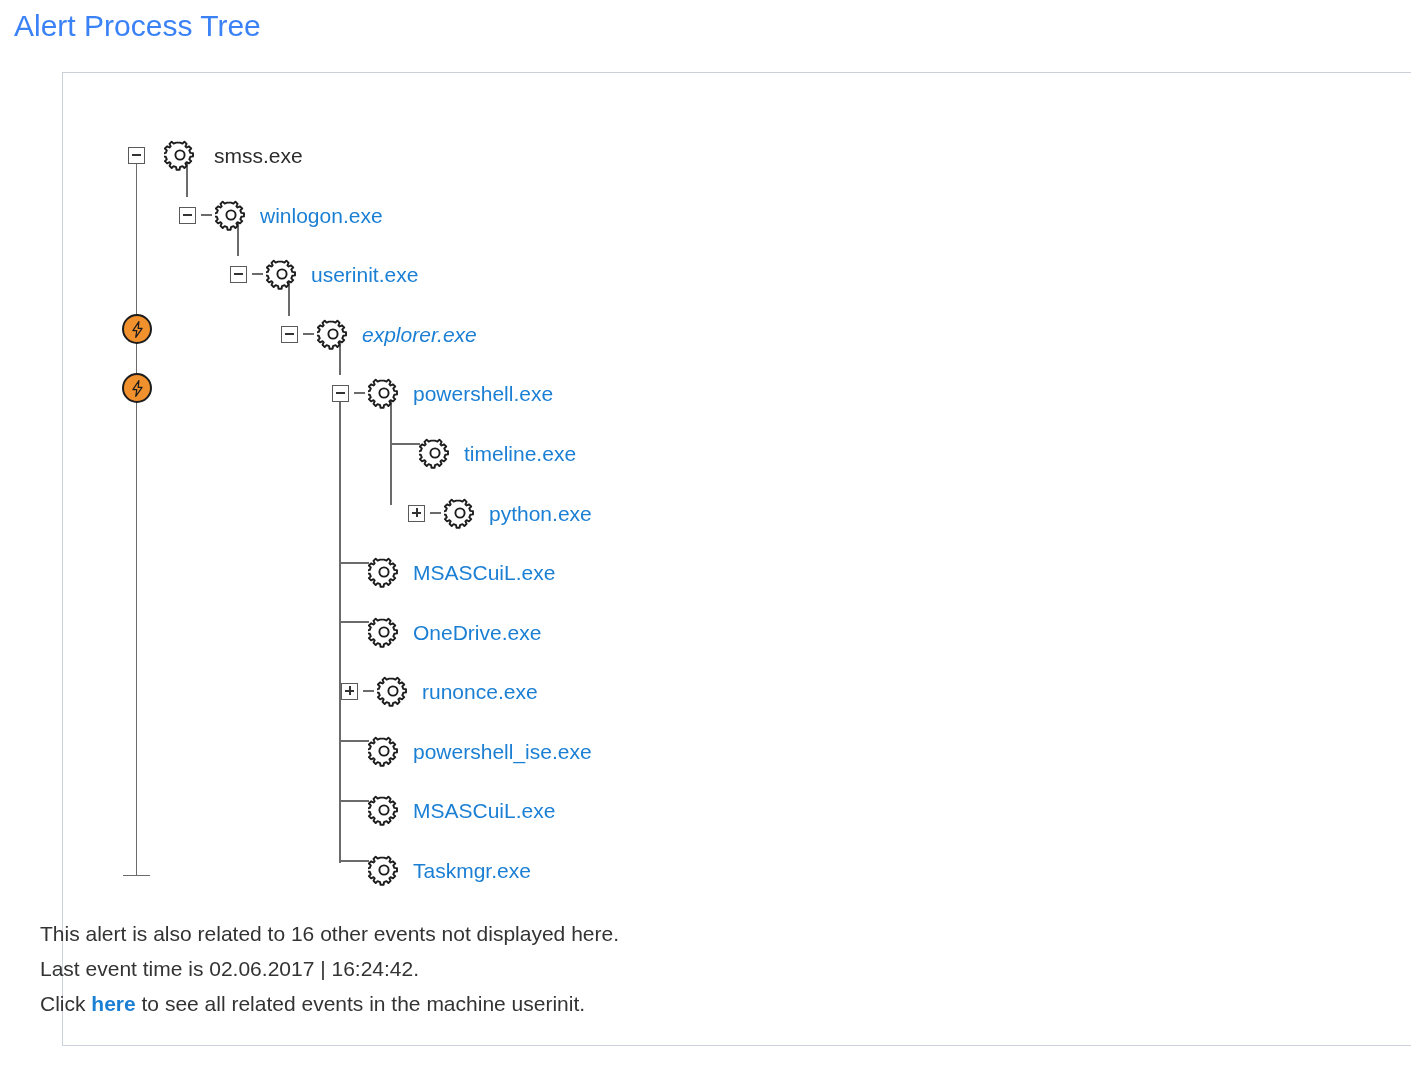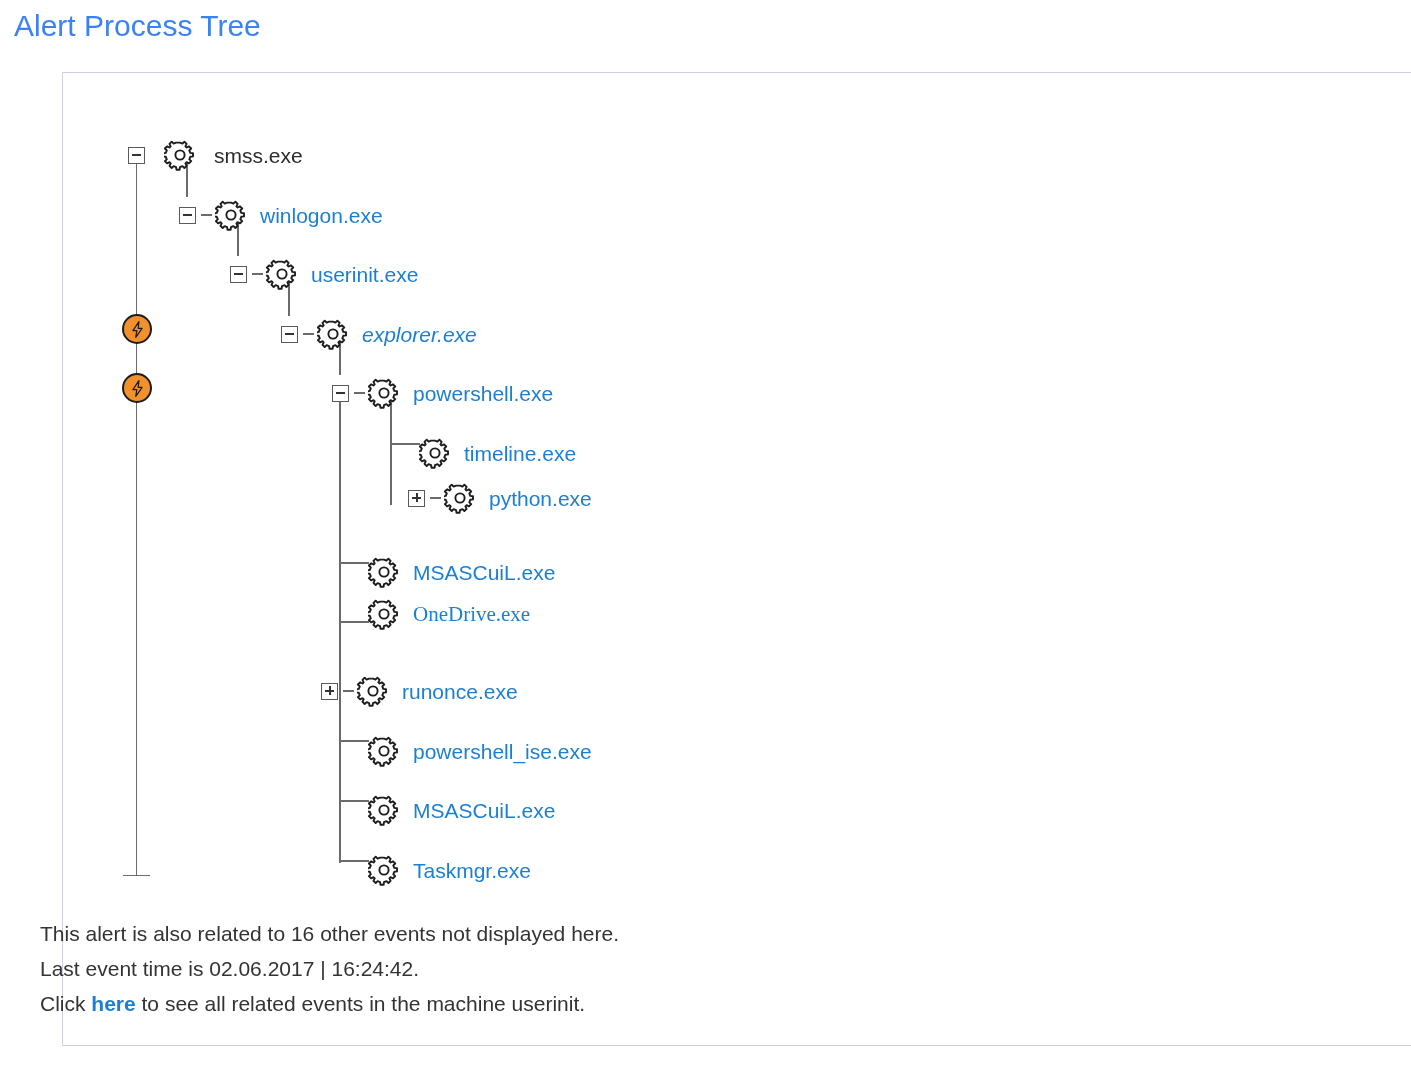--- a/index.html
+++ b/index.html
@@ -235,21 +235,21 @@
         <span style="width:17px;flex:0 0 auto;"></span>
         <span class="dash hidden"></span>
         <svg class="gear" viewBox="0 0 32 32">
           <g fill="none" stroke="#1c1c1c" stroke-width="1.9" stroke-linejoin="round">
             <path d="M16 3.6 l2.5 1.0 1.9-1.9 2.2 2.2 -1.2 2.4 1.2 1.2 2.4-1.2 2.2 2.2 -1.9 1.9 1.0 2.5 2.7 0.4v3.1l-2.7 0.4 -1.0 2.5 1.9 1.9 -2.2 2.2 -2.4-1.2 -1.2 1.2 1.2 2.4 -2.2 2.2 -1.9-1.9 -2.5 1.0 -0.4 2.7h-3.1l-0.4-2.7 -2.5-1.0 -1.9 1.9 -2.2-2.2 1.2-2.4 -1.2-1.2 -2.4 1.2 -2.2-2.2 1.9-1.9 -1.0-2.5 -2.7-0.4v-3.1l2.7-0.4 1.0-2.5 -1.9-1.9 2.2-2.2 2.4 1.2 1.2-1.2 -1.2-2.4 2.2-2.2 1.9 1.9 2.5-1.0z"></path>
             <circle cx="16" cy="16" r="4.6"></circle>
           </g>
         </svg>
         <span class="proc-label">timeline.exe</span>
       </div>
-      <div class="node-row" style="left: 320px; top: 407px; padding-left: 25px;">
+      <div class="node-row" style="left: 320px; top: 422px; padding-left: 25px;">
         <span class="toggle-box plus"></span>
         <span class="dash"></span>
         <svg class="gear" viewBox="0 0 32 32">
           <g fill="none" stroke="#1c1c1c" stroke-width="1.9" stroke-linejoin="round">
             <path d="M16 3.6 l2.5 1.0 1.9-1.9 2.2 2.2 -1.2 2.4 1.2 1.2 2.4-1.2 2.2 2.2 -1.9 1.9 1.0 2.5 2.7 0.4v3.1l-2.7 0.4 -1.0 2.5 1.9 1.9 -2.2 2.2 -2.4-1.2 -1.2 1.2 1.2 2.4 -2.2 2.2 -1.9-1.9 -2.5 1.0 -0.4 2.7h-3.1l-0.4-2.7 -2.5-1.0 -1.9 1.9 -2.2-2.2 1.2-2.4 -1.2-1.2 -2.4 1.2 -2.2-2.2 1.9-1.9 -1.0-2.5 -2.7-0.4v-3.1l2.7-0.4 1.0-2.5 -1.9-1.9 2.2-2.2 2.4 1.2 1.2-1.2 -1.2-2.4 2.2-2.2 1.9 1.9 2.5-1.0z"></path>
             <circle cx="16" cy="16" r="4.6"></circle>
           </g>
         </svg>
         <span class="proc-label">python.exe</span>
       </div>
@@ -257,32 +257,32 @@
         <span style="width:17px;flex:0 0 auto;"></span>
         <span class="dash hidden"></span>
         <svg class="gear" viewBox="0 0 32 32">
           <g fill="none" stroke="#1c1c1c" stroke-width="1.9" stroke-linejoin="round">
             <path d="M16 3.6 l2.5 1.0 1.9-1.9 2.2 2.2 -1.2 2.4 1.2 1.2 2.4-1.2 2.2 2.2 -1.9 1.9 1.0 2.5 2.7 0.4v3.1l-2.7 0.4 -1.0 2.5 1.9 1.9 -2.2 2.2 -2.4-1.2 -1.2 1.2 1.2 2.4 -2.2 2.2 -1.9-1.9 -2.5 1.0 -0.4 2.7h-3.1l-0.4-2.7 -2.5-1.0 -1.9 1.9 -2.2-2.2 1.2-2.4 -1.2-1.2 -2.4 1.2 -2.2-2.2 1.9-1.9 -1.0-2.5 -2.7-0.4v-3.1l2.7-0.4 1.0-2.5 -1.9-1.9 2.2-2.2 2.4 1.2 1.2-1.2 -1.2-2.4 2.2-2.2 1.9 1.9 2.5-1.0z"></path>
             <circle cx="16" cy="16" r="4.6"></circle>
           </g>
         </svg>
         <span class="proc-label">MSASCuiL.exe</span>
       </div>
-      <div class="node-row" style="left: 269px; top: 523px; font-family: Liberation Serif, serif;">
+      <div class="node-row" style="left: 269px; top: 541px;">
         <span style="width:17px;flex:0 0 auto;"></span>
         <span class="dash hidden"></span>
         <svg class="gear" viewBox="0 0 32 32">
           <g fill="none" stroke="#1c1c1c" stroke-width="1.9" stroke-linejoin="round">
             <path d="M16 3.6 l2.5 1.0 1.9-1.9 2.2 2.2 -1.2 2.4 1.2 1.2 2.4-1.2 2.2 2.2 -1.9 1.9 1.0 2.5 2.7 0.4v3.1l-2.7 0.4 -1.0 2.5 1.9 1.9 -2.2 2.2 -2.4-1.2 -1.2 1.2 1.2 2.4 -2.2 2.2 -1.9-1.9 -2.5 1.0 -0.4 2.7h-3.1l-0.4-2.7 -2.5-1.0 -1.9 1.9 -2.2-2.2 1.2-2.4 -1.2-1.2 -2.4 1.2 -2.2-2.2 1.9-1.9 -1.0-2.5 -2.7-0.4v-3.1l2.7-0.4 1.0-2.5 -1.9-1.9 2.2-2.2 2.4 1.2 1.2-1.2 -1.2-2.4 2.2-2.2 1.9 1.9 2.5-1.0z"></path>
             <circle cx="16" cy="16" r="4.6"></circle>
           </g>
         </svg>
         <span class="proc-label">OneDrive.exe</span>
       </div>
-      <div class="node-row" style="left: 258px; top: 600px;">
+      <div class="node-row" style="left: 278px; top: 600px;">
         <span class="toggle-box plus"></span>
         <span class="dash"></span>
         <svg class="gear" viewBox="0 0 32 32">
           <g fill="none" stroke="#1c1c1c" stroke-width="1.9" stroke-linejoin="round">
             <path d="M16 3.6 l2.5 1.0 1.9-1.9 2.2 2.2 -1.2 2.4 1.2 1.2 2.4-1.2 2.2 2.2 -1.9 1.9 1.0 2.5 2.7 0.4v3.1l-2.7 0.4 -1.0 2.5 1.9 1.9 -2.2 2.2 -2.4-1.2 -1.2 1.2 1.2 2.4 -2.2 2.2 -1.9-1.9 -2.5 1.0 -0.4 2.7h-3.1l-0.4-2.7 -2.5-1.0 -1.9 1.9 -2.2-2.2 1.2-2.4 -1.2-1.2 -2.4 1.2 -2.2-2.2 1.9-1.9 -1.0-2.5 -2.7-0.4v-3.1l2.7-0.4 1.0-2.5 -1.9-1.9 2.2-2.2 2.4 1.2 1.2-1.2 -1.2-2.4 2.2-2.2 1.9 1.9 2.5-1.0z"></path>
             <circle cx="16" cy="16" r="4.6"></circle>
           </g>
         </svg>
         <span class="proc-label">runonce.exe</span>
       </div>

